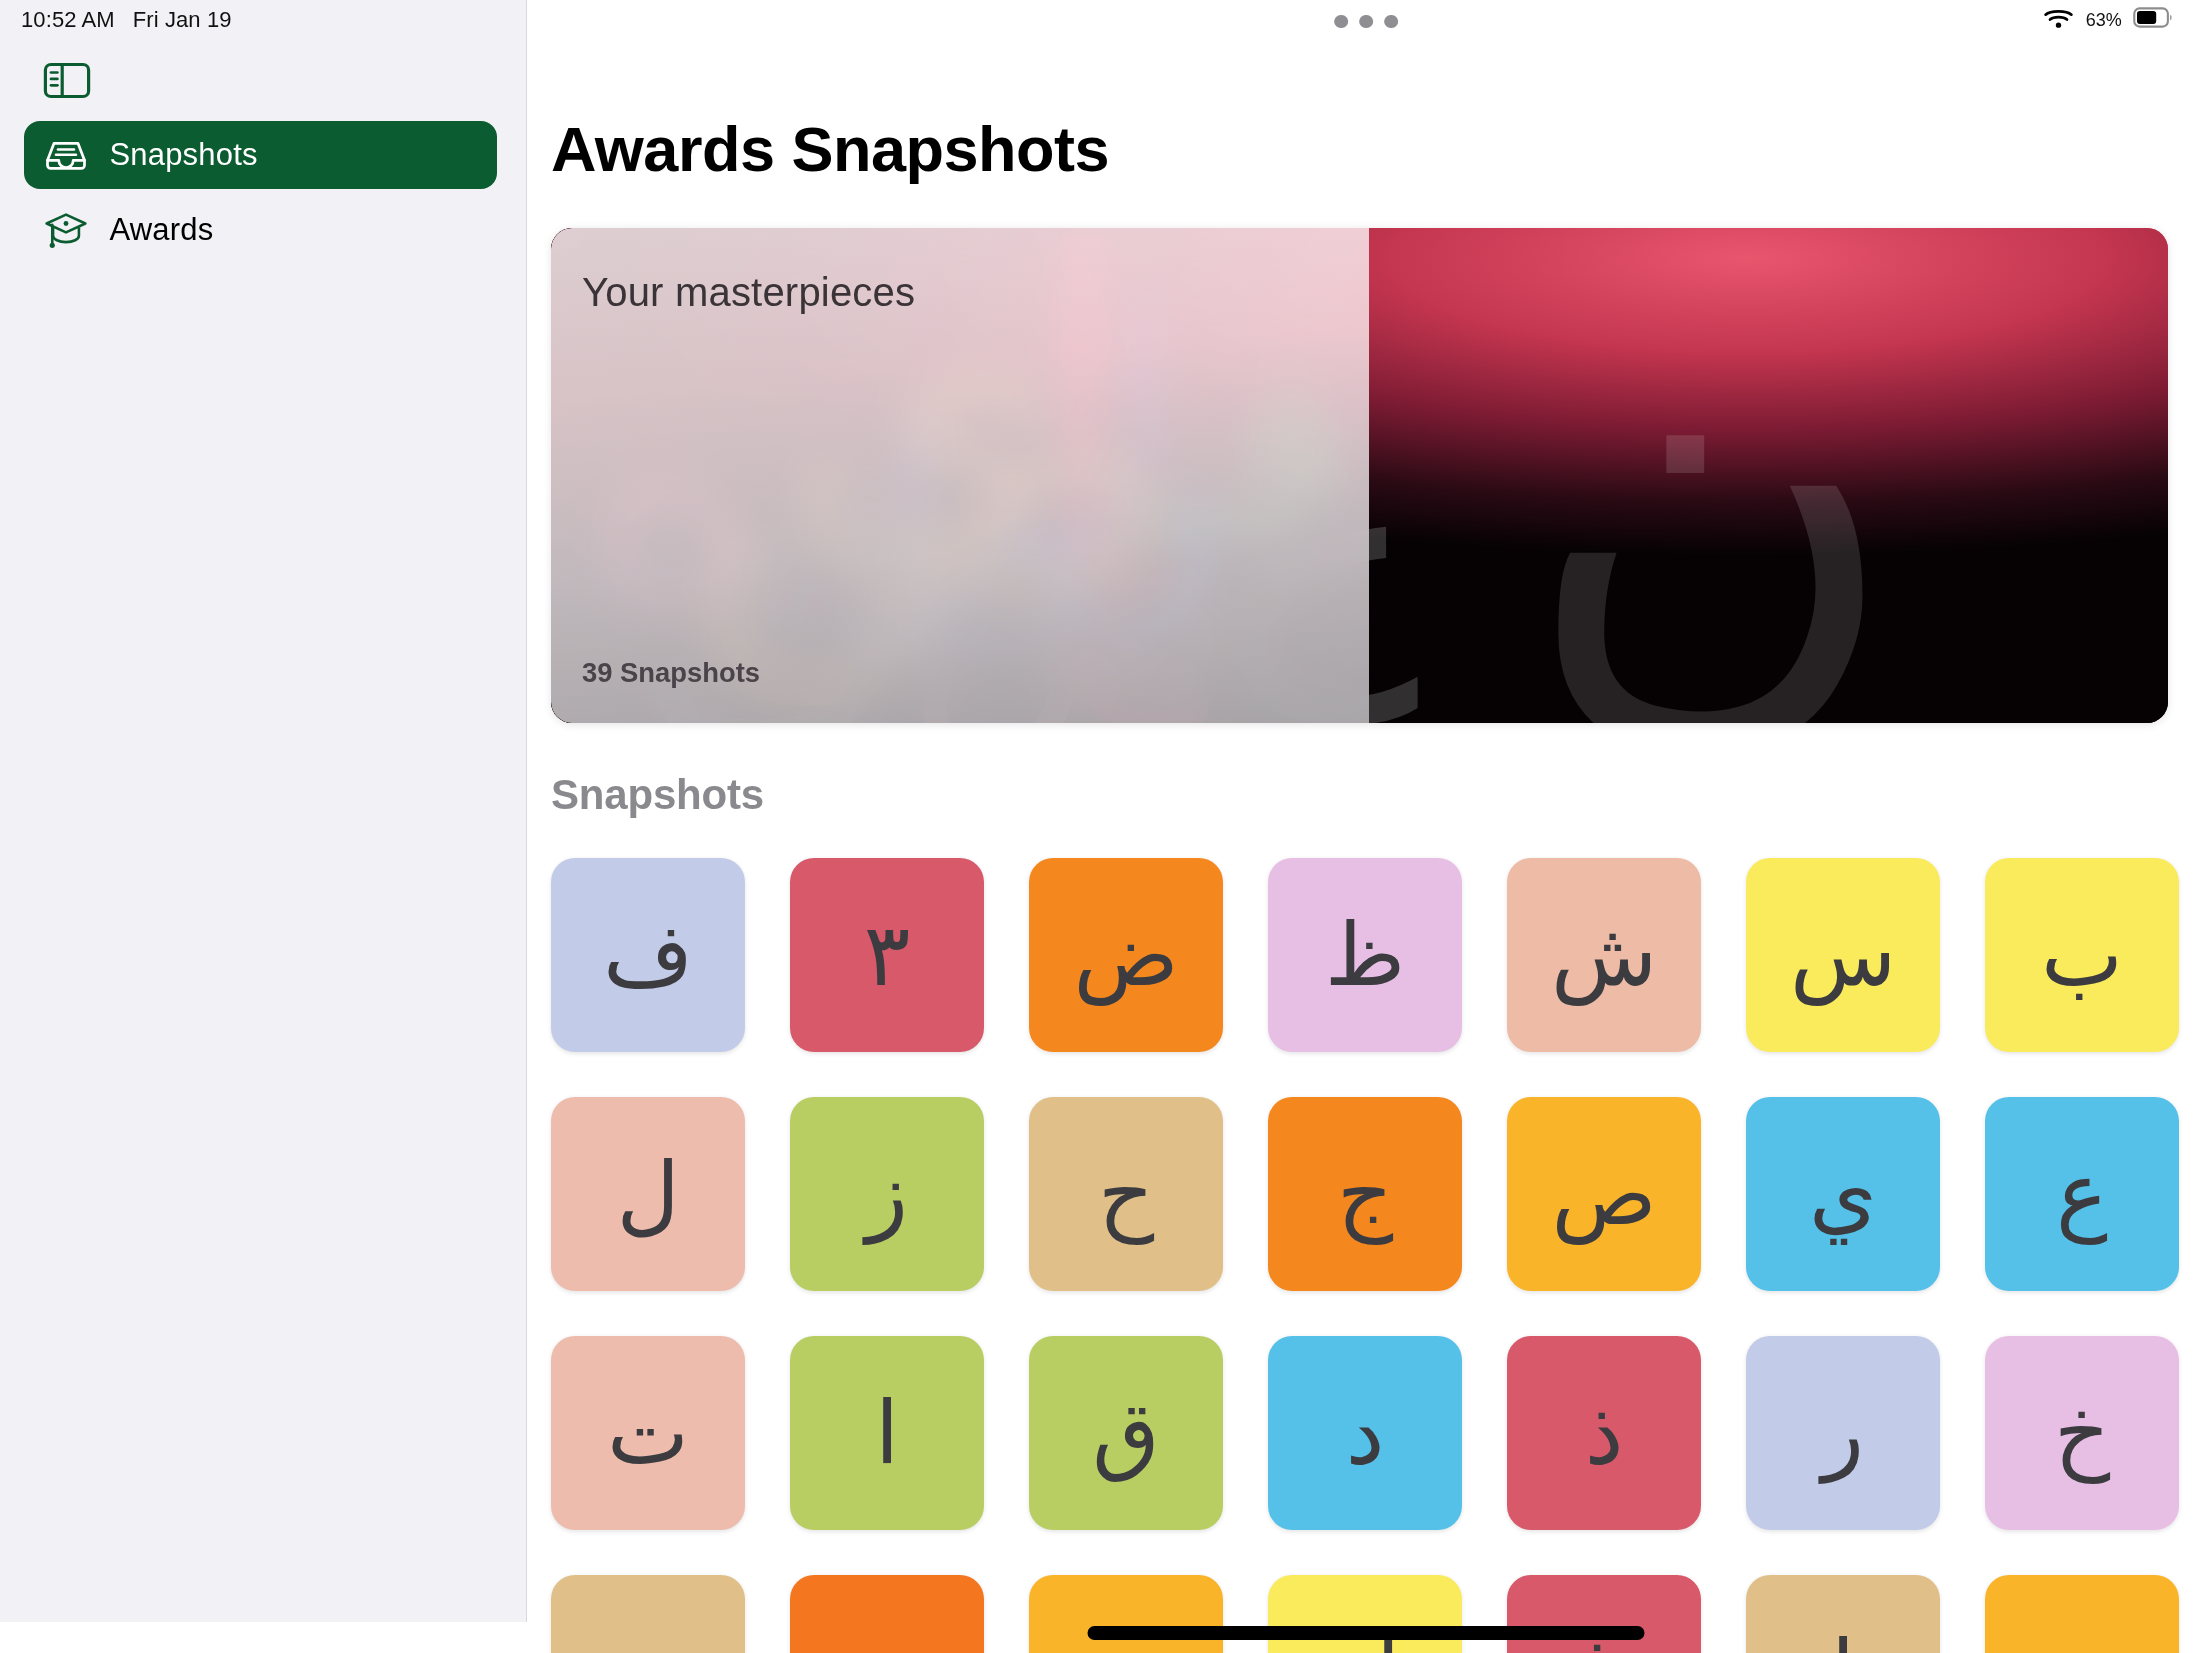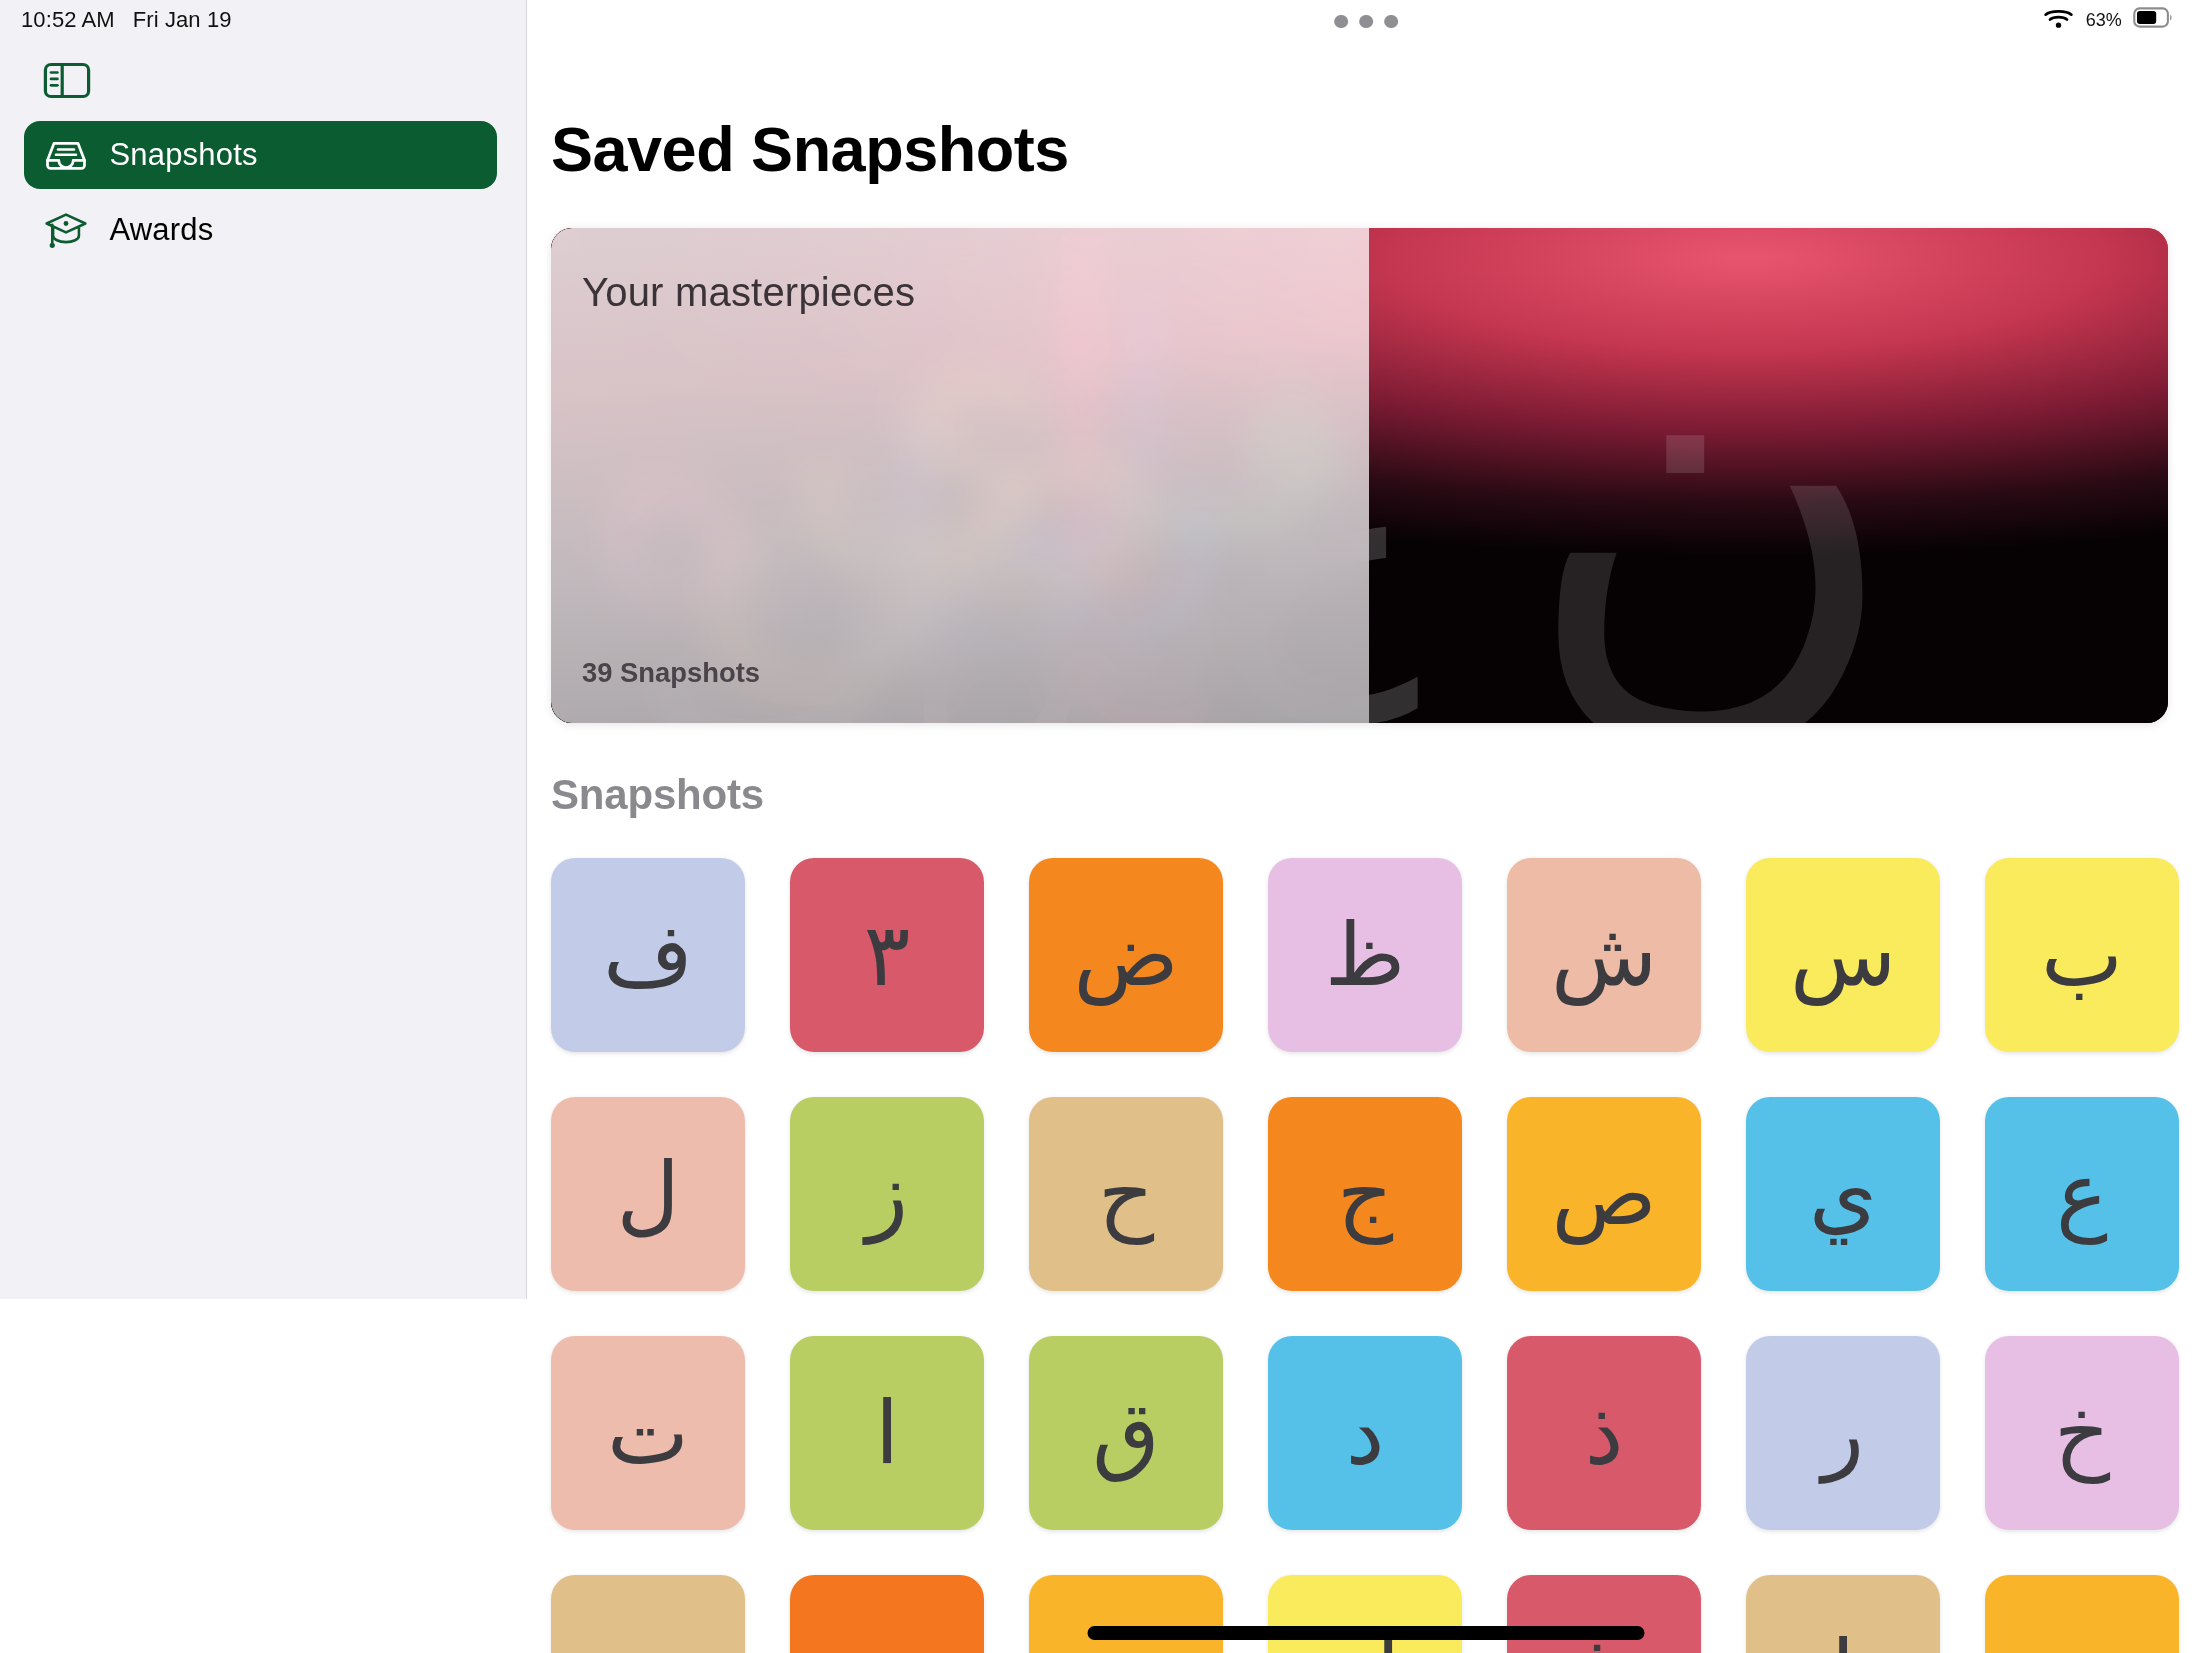--- a/index.html
+++ b/index.html
@@ -8,21 +8,21 @@
     overflow: hidden;
     background: #ffffff;
     font-family: "Liberation Sans", sans-serif;
     -webkit-font-smoothing: antialiased;
   }
 
   #app { position: relative; width: 2205px; height: 1653px; display: flex; }
 
   
   #sidebar {
-    width: 527px; height: 1299px;
+    width: 527px; height: 1622px;
     background: #F2F1F6;
     border-right: 1.6px solid #D9D8DE;
     position: relative;
     flex: 0 0 527px;
   }
   .status-left {
     position: absolute; left: 21px; top: 6.5px;
     display: flex; align-items: center; gap: 18px;
     font-size: 22px; font-weight: 500; color: #111;
     letter-spacing: 0.1px;
@@ -223,21 +223,21 @@
       <span>63%</span>
       <span>
         <svg width="40" height="21" viewBox="0 0 50 26" fill="none">
           <rect x="1.6" y="1.6" width="42" height="22.8" rx="6.5" stroke="#000" stroke-width="2.6" opacity=".45"></rect>
           <rect x="5" y="5" width="24" height="16" rx="3.6" fill="#000"></rect>
           <path d="M46.5 9.5 C48.8 10.6 48.8 15.4 46.5 16.5 Z" fill="#000" opacity=".45"></path>
         </svg>
       </span>
     </div>
 
-    <h1 class="page-title">Saved Snapshots</h1>
+    <h1 class="page-title">Awards Snapshots</h1>
 
     <div class="hero">
       <div class="hero-art">
         <div class="hero-right-bg"></div>
 
         <div class="layer">
           <span class="glyph" style="left:60%;top:2%;font-size:517px;color:rgba(255,255,255,.13);">ن</span>
           <span class="glyph" style="left:41%;top:24%;font-size:347px;color:rgba(255,255,255,.18);">ع</span>
           <span class="glyph" style="left:38%;top:22%;font-size:153px;color:rgba(255,255,255,.22);">ض</span>
           <span class="glyph" style="left:34%;top:18%;font-size:242px;color:rgba(60,190,80,.72);">ف</span>

